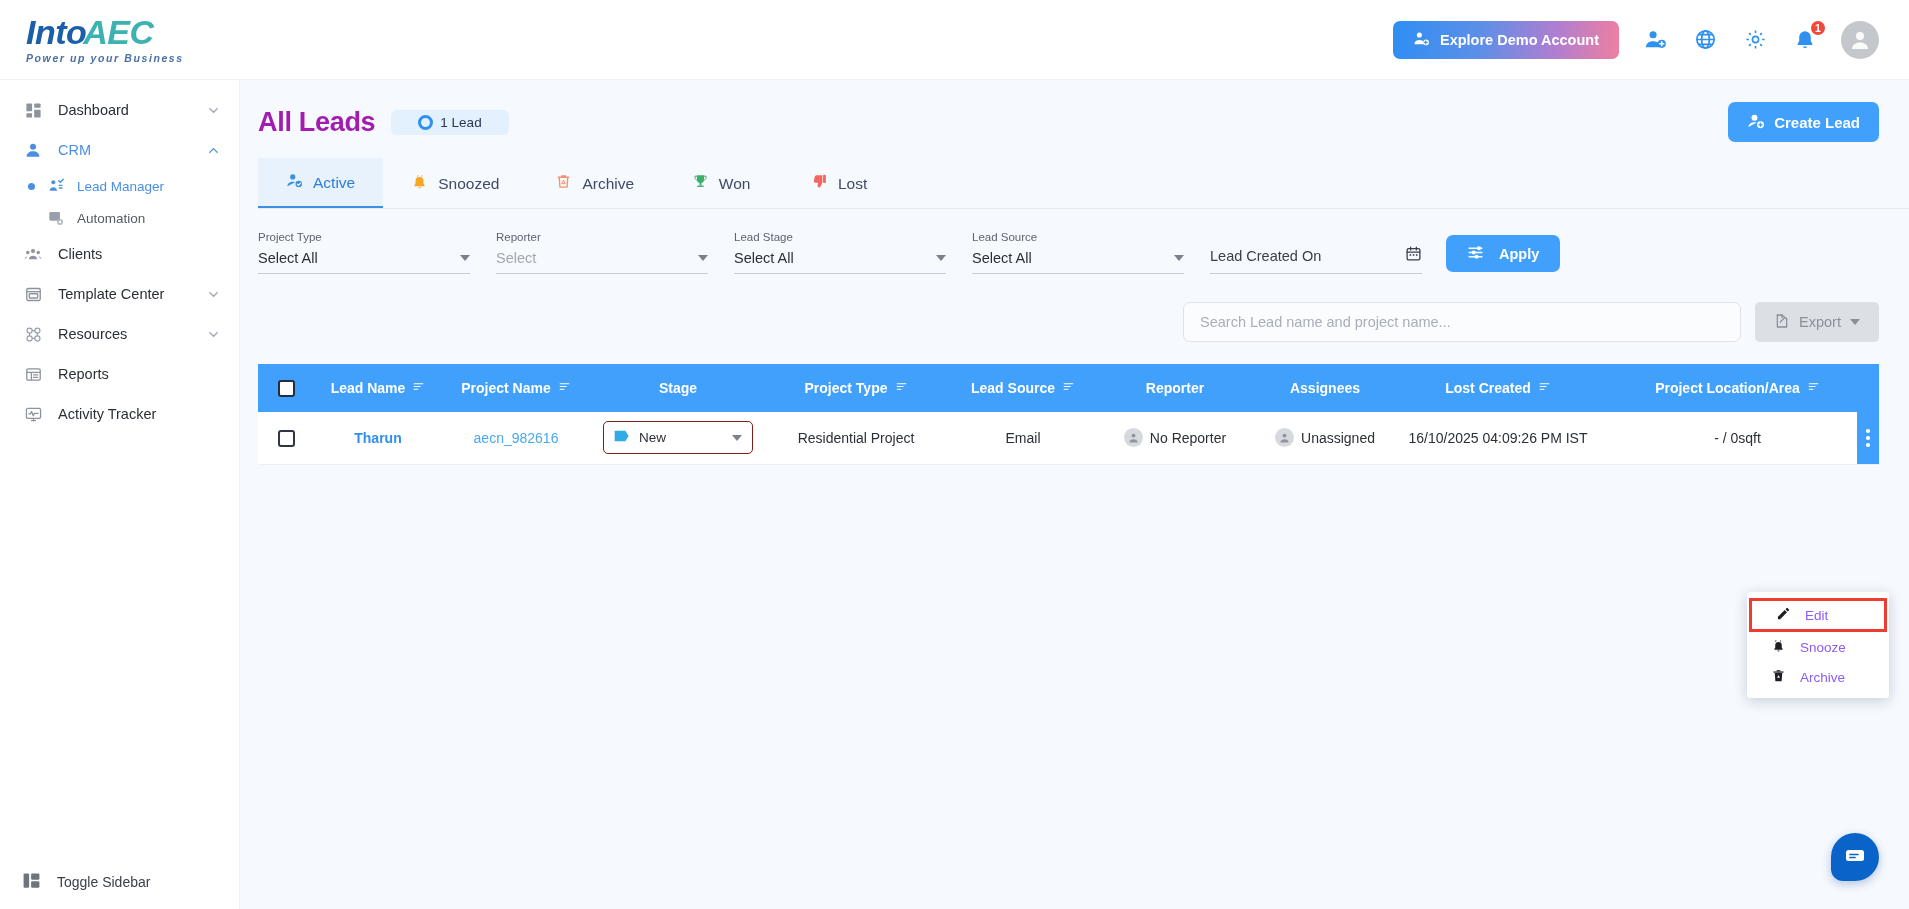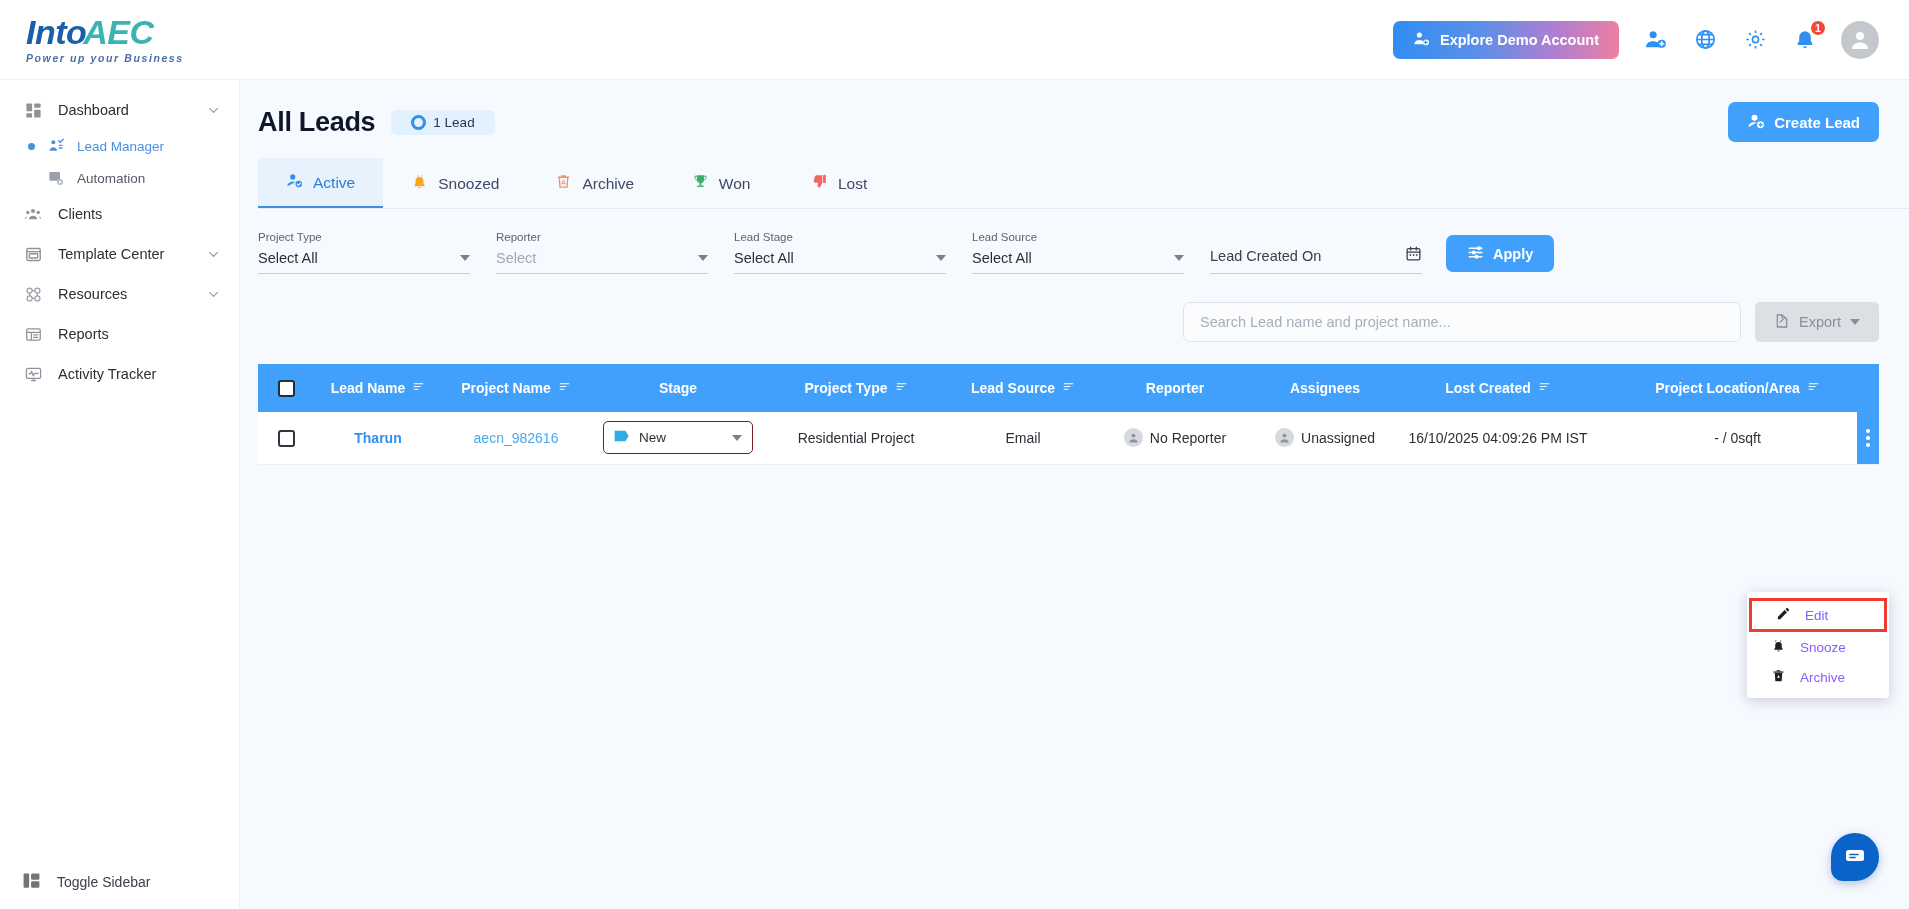--- a/index.html
+++ b/index.html
@@ -77,24 +77,24 @@
   .sidebar-spacer { flex: 1; }
   .toggle-sidebar {
     display: flex; align-items: center; gap: 16px;
     height: 54px; padding: 0 22px; cursor: pointer;
     font-size: 14px; color: #3a3f48;
   }
 
   
   .main { flex: 1; background: #f6f9fe; min-width: 0; display: flex; flex-direction: column; position: relative; }
   .page-head { display: flex; align-items: center; padding: 22px 30px 0 18px; }
-  .page-title { font-size: 27px; font-weight: 700; color: #0f172a; letter-spacing: -0.3px; }
+  .page-title { font-size: 27px; font-weight: 700; color: #a21caf; letter-spacing: -0.3px; }
   .lead-chip {
     margin-left: 16px; display: flex; align-items: flex-start; gap: 7px;
-    background: #e3f0fd; border-radius: 6px; padding: 5px 20px;
+    background: #e3f0fd; border-radius: 6px; padding: 5px 27px;
     font-size: 13.5px; color: #2b3552; font-weight: 500;
   }
   .ring { width: 15px; height: 15px; border-radius: 50%; border: 3px solid #2f90f0; }
   .head-spacer { flex: 1; }
   .create-btn {
     height: 40px; padding: 0 19px; border: none; border-radius: 7px;
     background: #40a0fb; color: #fff; font-size: 15px; font-weight: 700;
     display: flex; align-items: center; gap: 9px; cursor: pointer;
     font-family: "Liberation Sans", sans-serif;
   }
@@ -123,21 +123,21 @@
   }
   .filter-val { font-size: 14.5px; color: #2b2f36; }
   .filter-val.placeholder { color: #a3a8b1; }
   .caret { width: 0; height: 0; border-left: 5px solid transparent; border-right: 5px solid transparent; border-top: 6px solid #7b818c; }
   .date-filter { display: flex; align-items: center; justify-content: space-between; width: 212px;
     border-bottom: 1px solid #c9cdd4; padding-bottom: 7px; cursor: pointer; margin-right: 24px; }
   .date-txt { font-size: 14.5px; color: #3a3f48; }
   .apply-btn {
     height: 37px; padding: 0 21px; border: none; border-radius: 7px;
     background: #40a0fb; color: #fff; font-size: 14.5px; font-weight: 700;
-    display: flex; align-items: center; gap: 9px; cursor: pointer; margin-bottom: 2px;
+    display: flex; align-items: center; gap: 15px; cursor: pointer; margin-bottom: 2px;
     font-family: "Liberation Sans", sans-serif;
   }
 
   
   .search-row { display: flex; justify-content: flex-end; align-items: center; gap: 14px; padding: 28px 30px 0 0; }
   .search-box {
     width: 558px; height: 40px; background: #fbfcfe; border: 1px solid #dfe4ec; border-radius: 7px;
     display: flex; align-items: center; padding: 0 16px;
   }
   .search-box input {
@@ -285,20 +285,34 @@
             </svg>
         </span>
         <span class="lbl">Dashboard</span>
         <span class="chev">
           <svg width="15" height="15" viewBox="0 0 24 24" fill="none" stroke="#9aa0aa" stroke-width="2.2" stroke-linecap="round">
               <path d="M6 9l6 6 6-6"></path>
             </svg>
         </span>
       </div>
 
+      <div class="nav-item active">
+        <span class="ico">
+          <svg width="18" height="18" viewBox="0 0 24 24" fill="#4a90e2">
+              <circle cx="12" cy="7.5" r="4"></circle>
+              <path d="M3.5 21c0-4.6 3.8-7.2 8.5-7.2s8.5 2.6 8.5 7.2z"></path>
+            </svg>
+        </span>
+        <span class="lbl">CRM</span>
+        <span class="chev">
+          <svg width="15" height="15" viewBox="0 0 24 24" fill="none" stroke="#4a90e2" stroke-width="2.2" stroke-linecap="round">
+              <path d="M6 15l6-6 6 6"></path>
+            </svg>
+        </span>
+      </div>
 
       <div class="sub-item current">
         <span class="dot"></span>
         <span class="sico">
           <svg width="16" height="16" viewBox="0 0 24 24" fill="#4a90e2">
               <circle cx="8" cy="6.5" r="3"></circle>
               <path d="M2.5 19c0-3.4 2.5-5.3 5.5-5.3s5.5 1.9 5.5 5.3z"></path>
               <path d="M16 4l2.5 2.5L23 2" stroke="#4a90e2" stroke-width="2" fill="none" stroke-linecap="round"></path>
               <rect x="16" y="10" width="6" height="2" rx="1"></rect>
               <rect x="16" y="14" width="6" height="2" rx="1"></rect>

